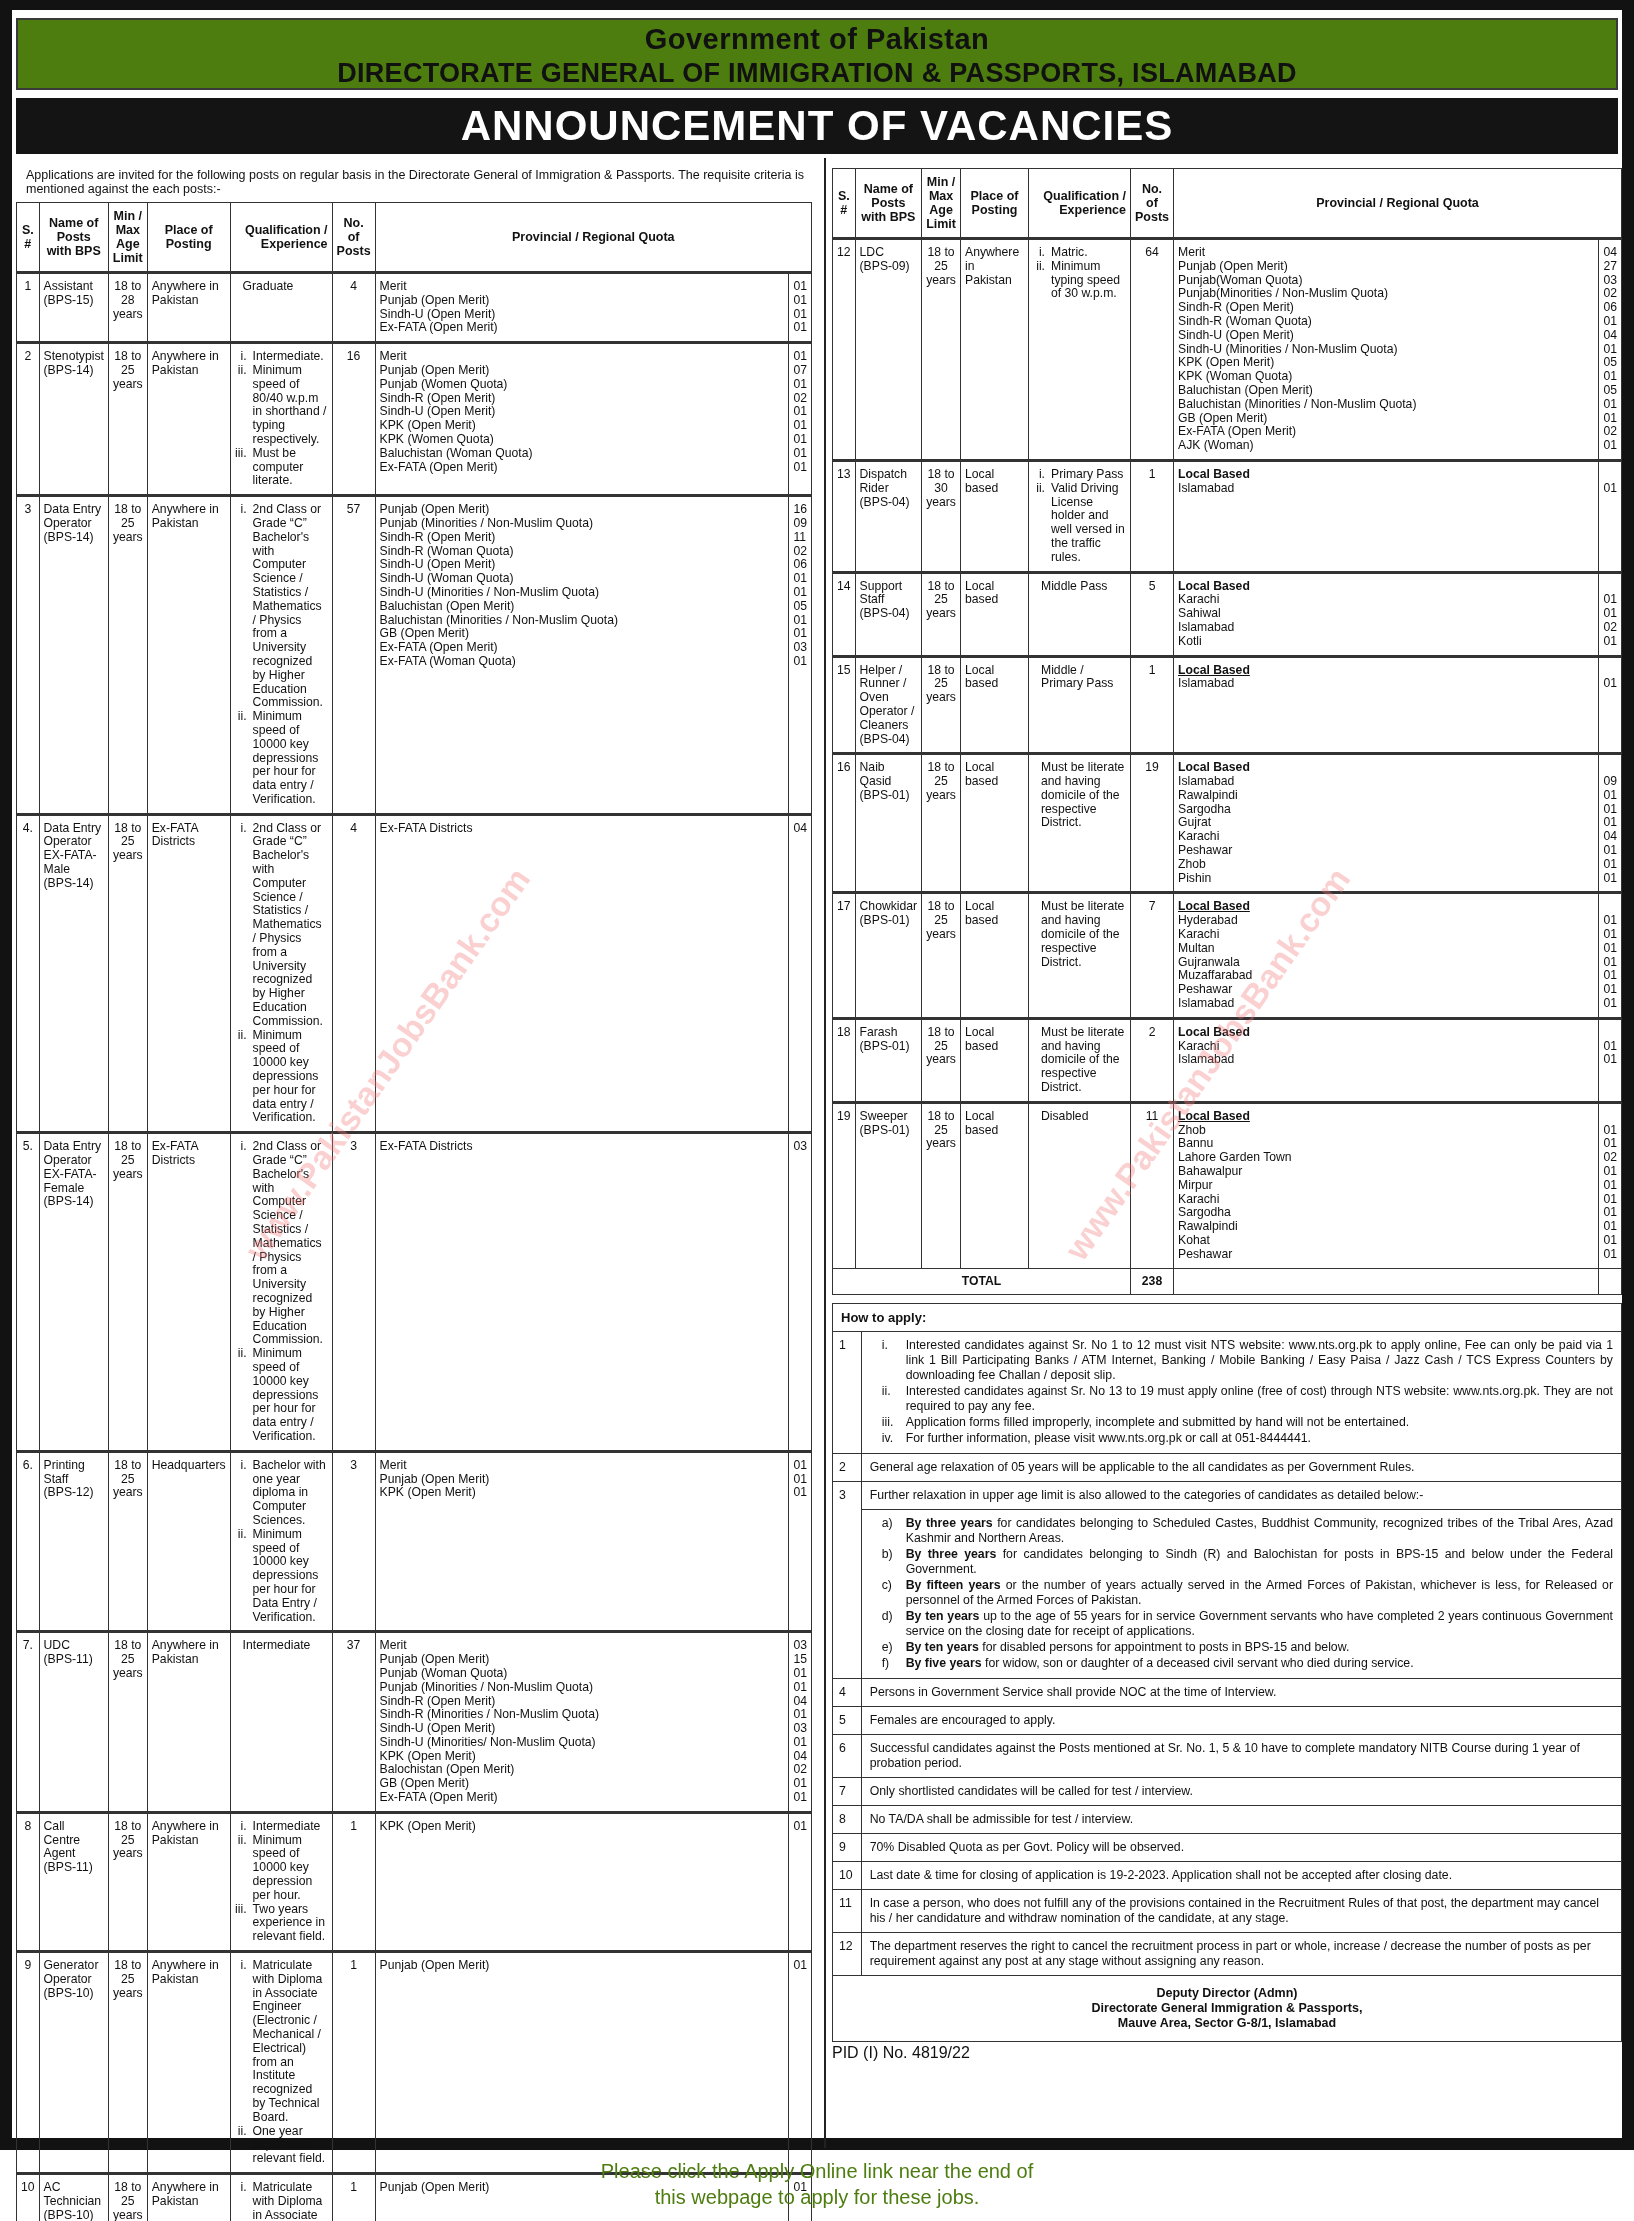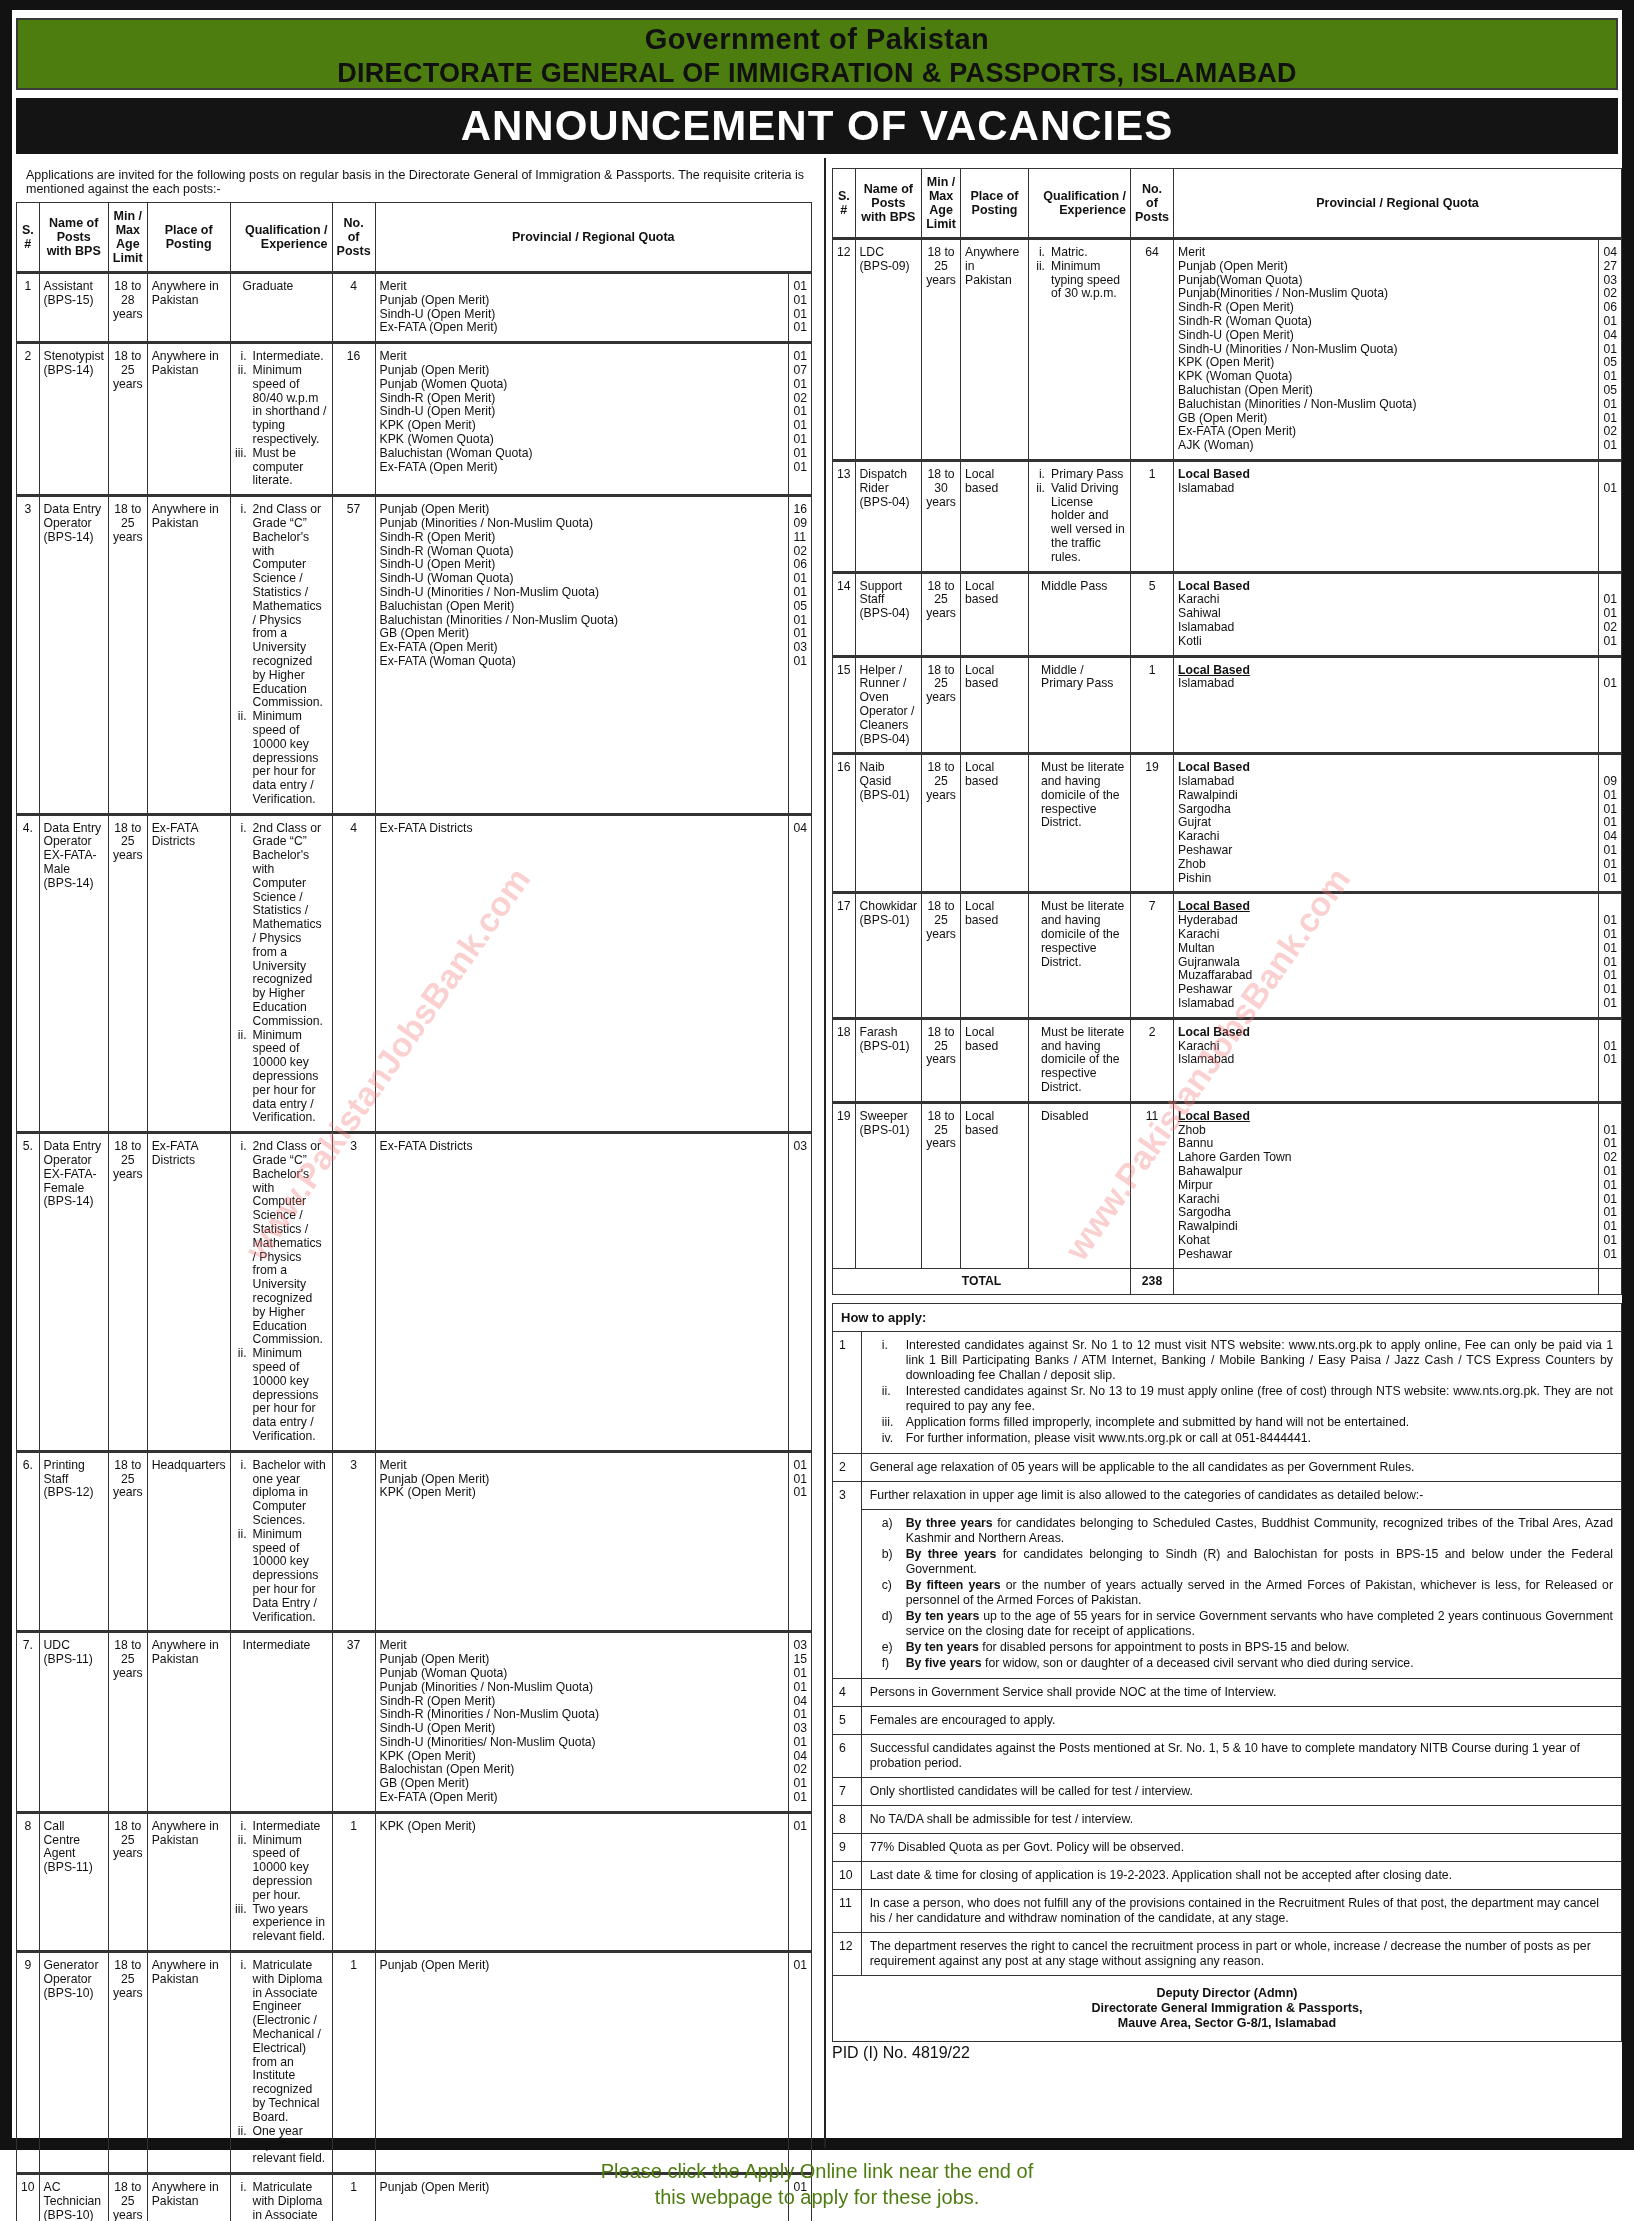--- a/index.html
+++ b/index.html
@@ -779,21 +779,21 @@
             </tr>
             <tr>
               <td class="an">8</td>
               <td>
                 <div>No TA/DA shall be admissible for test / interview.</div>
               </td>
             </tr>
             <tr>
               <td class="an">9</td>
               <td>
-                <div>77% Disabled Quota as per Govt. Policy will be observed.</div>
+                <div>70% Disabled Quota as per Govt. Policy will be observed.</div>
               </td>
             </tr>
             <tr>
               <td class="an">10</td>
               <td>
                 <div>Last date &amp; time for closing of application is 19-2-2023. Application shall not be accepted after closing date.</div>
               </td>
             </tr>
             <tr>
               <td class="an">11</td>

